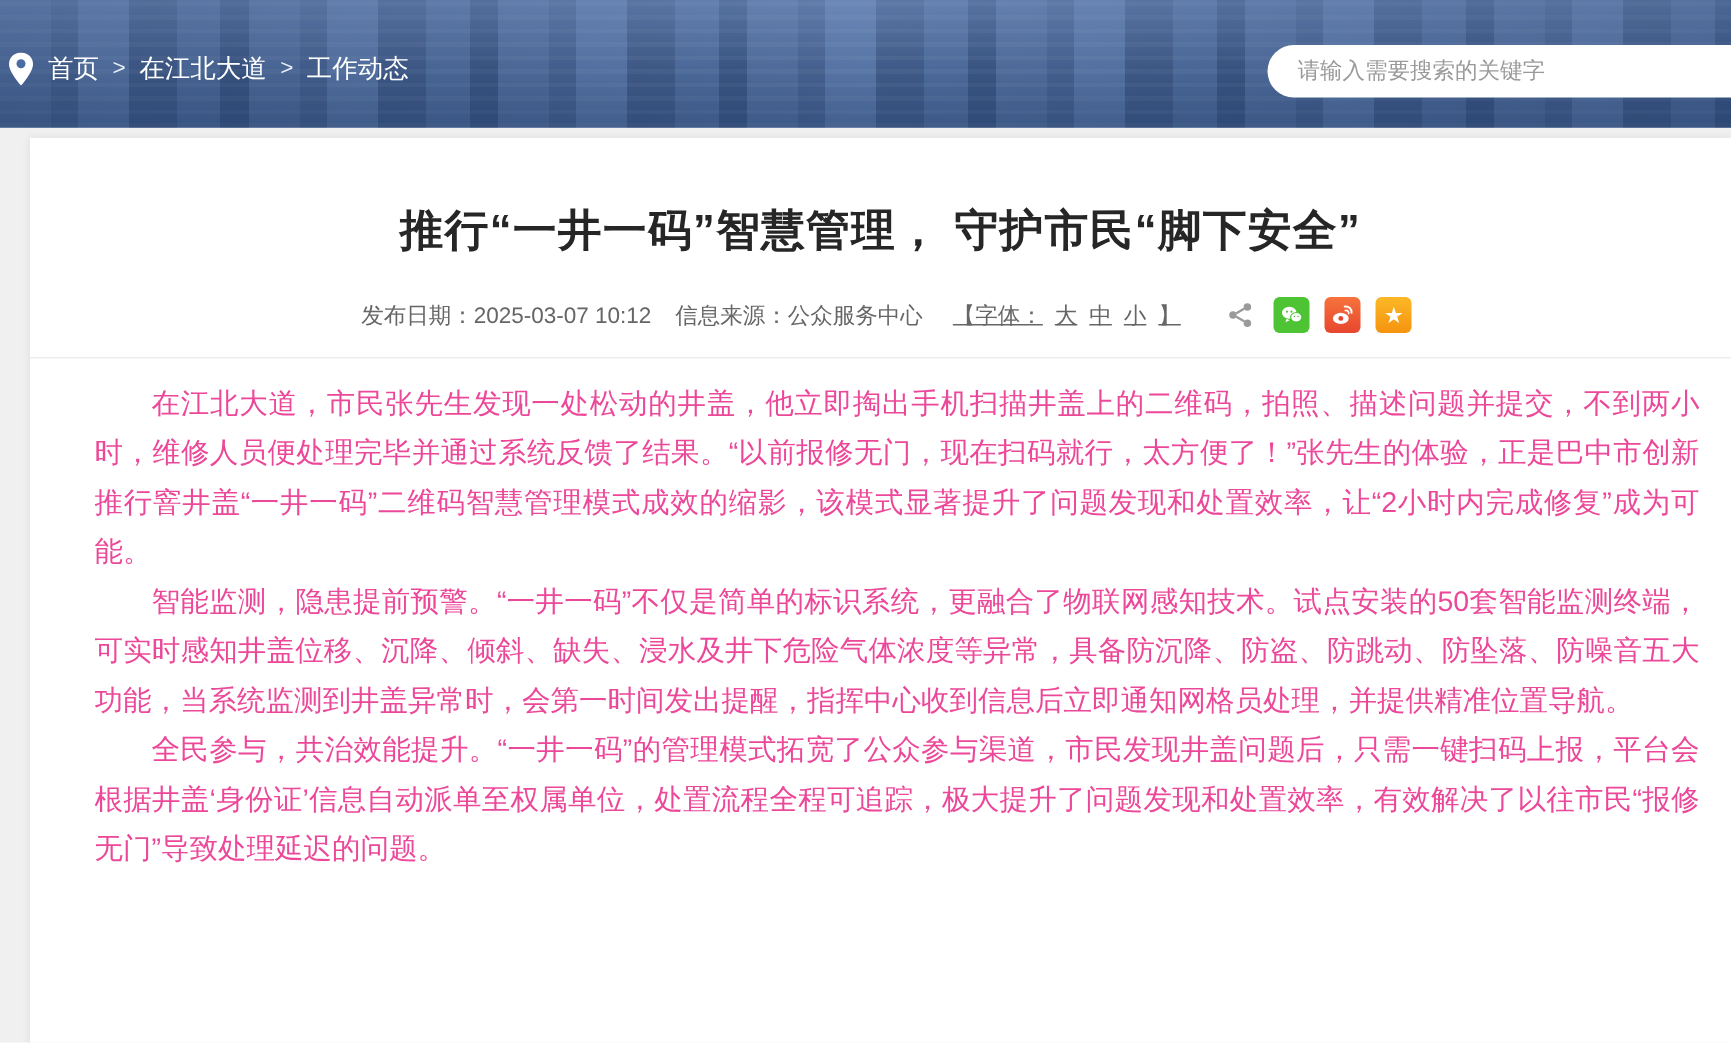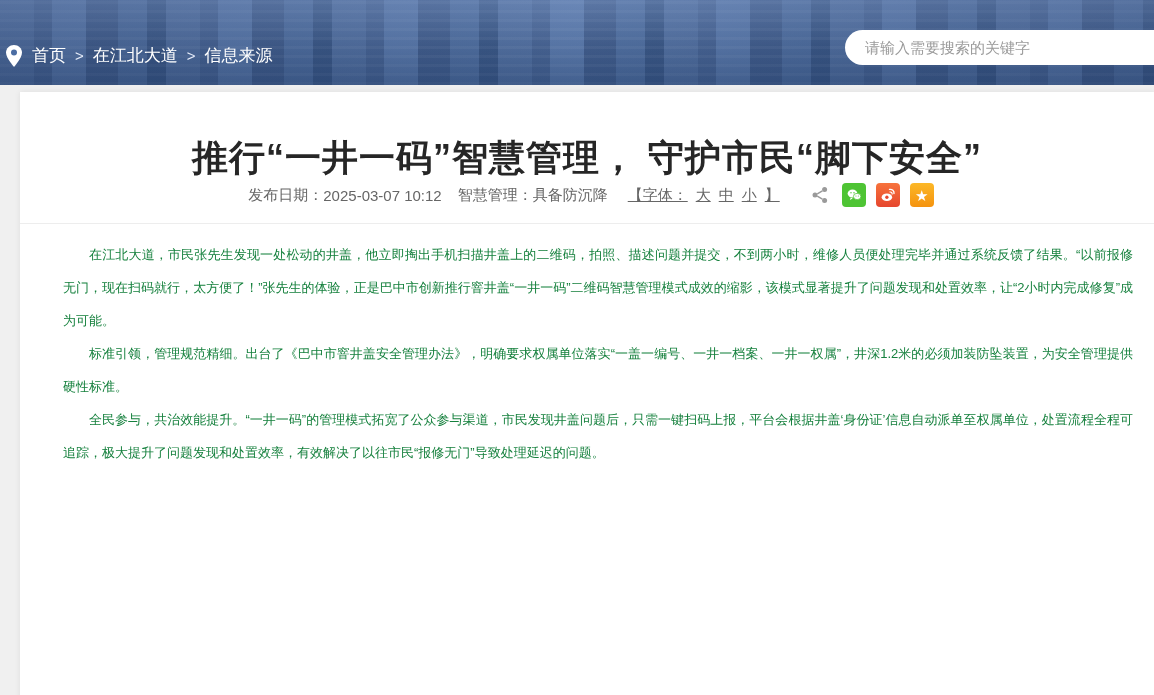--- a/index.html
+++ b/index.html
@@ -19,21 +19,21 @@
       linear-gradient(180deg, rgba(130,158,205,0.55) 0%, rgba(70,100,150,0.25) 55%, rgba(38,66,112,0.5) 100%),
       repeating-linear-gradient(0deg, rgba(255,255,255,0.07) 0 3px, rgba(0,0,0,0) 3px 9px),
       repeating-linear-gradient(90deg, #56729f 0 34px, #46608c 34px 52px, #617fae 52px 86px, #3d5681 86px 118px, #52709e 118px 147px, #334e78 147px 166px);
   }
   .banner-tint {
     position: absolute; inset: 0;
     background: linear-gradient(90deg, rgba(45,70,115,0.35), rgba(60,90,140,0.15) 50%, rgba(45,70,115,0.35));
   }
   .breadcrumb {
     position: absolute;
-    left: 4px; top: 44px;
+    left: 4px; top: 34px;
     display: flex; align-items: center;
     color: #ffffff;
     font-size: 17px;
     z-index: 3;
   }
   .breadcrumb .pin { width: 16px; height: 22px; margin: 0 10px 0 2px; display: inline-flex; }
   .breadcrumb a { color: #fff; text-decoration: none; cursor: pointer; }
   .breadcrumb .sep { margin: 0 9px; font-size: 15px; color: #e8eefb; }
   .search-wrap {
     position: absolute;
@@ -57,26 +57,27 @@
     margin-left: 20px;
     margin-top: 7px;
     width: calc(100% - 20px);
     min-height: 610px;
     background: #ffffff;
     box-shadow: 0 0 6px rgba(0,0,0,0.08);
     padding-top: 42px;
   }
   .article-title {
     text-align: center;
-    font-size: 36px;
+    font-size: 29px;
     font-weight: 700;
     color: #262626;
     letter-spacing: 1px;
   }
   .meta-row {
+    margin-top: 24px;
     display: flex;
     justify-content: center;
     align-items: center;
     font-size: 15px;
     color: #666666;
     padding-bottom: 16px;
     border-bottom: 1px solid #ededed;
   }
   .meta-row .seg { margin: 0 8px; display: inline-flex; align-items: center; }
   .meta-row .fontsize-links span { margin: 0 4px; cursor: pointer; text-decoration: underline; }
@@ -90,23 +91,23 @@
   }
   .sicon.share-plain { background: transparent; margin-left: 2px; }
   .sicon.wechat  { background: #4ec434; }
   .sicon.weibo   { background: linear-gradient(180deg,#f7733c,#e6462e); }
   .sicon.qzone   { background: linear-gradient(180deg,#fcb827,#f5930f); color:#fff; font-size:15px; line-height:1; }
   
   .article-body {
     padding: 14px 21px 0 43px;
   }
   .article-body p {
-    font-size: 13px;
+    font-size: 19px;
     line-height: 33px;
-    color: #15803d;
+    color: #ec4899;
     text-align: justify;
     text-indent: 2em;
   }
 </style>
 </head>
 <body>
 
 <div class="banner">
   <div class="banner-tint"></div>
 
@@ -114,40 +115,40 @@
     <span class="pin">
       <svg viewBox="0 0 16 22" width="16" height="22">
         <path d="M8 0C3.6 0 0 3.4 0 7.6 0 13.3 8 22 8 22s8-8.7 8-14.4C16 3.4 12.4 0 8 0z" fill="#ffffff"></path>
         <circle cx="8" cy="7.5" r="3" fill="#4b6da3"></circle>
       </svg>
     </span>
     <a>首页</a>
     <span class="sep">&gt;</span>
     <a>在江北大道</a>
     <span class="sep">&gt;</span>
-    <a>信息来源</a>
+    <a>工作动态</a>
   </div>
 
   <div class="search-wrap">
     <input class="search-input" type="text" placeholder="请输入需要搜索的关键字" style="">
   </div>
 </div>
 
 <div class="card">
 
   <h1 class="article-title">推行“一井一码”智慧管理， 守护市民“脚下安全”</h1>
 
   <div class="meta-row">
     <span class="seg">
       <span>发布日期：</span>
       <span>2025-03-07 10:12</span>
     </span>
     <span class="seg">
-      <span>智慧管理：</span>
-      <span>具备防沉降</span>
+      <span>信息来源：</span>
+      <span>公众服务中心</span>
     </span>
     <span class="seg fontsize-links">
       <span>【字体：</span>
       <span>大</span>
       <span>中</span>
       <span>小</span>
       <span>】</span>
     </span>
 
     <span class="share-icons">
@@ -177,18 +178,18 @@
           <path d="M14 4.5c3.5-.6 6.5 2 6 5.5" stroke="#ffffff" stroke-width="1.8" fill="none" stroke-linecap="round"></path>
           <path d="M14.5 8c1.8-.3 3.3 1 3 2.8" stroke="#ffffff" stroke-width="1.5" fill="none" stroke-linecap="round"></path>
         </svg>
       </span>
       <span class="sicon qzone">★</span>
     </span>
   </div>
 
   <div class="article-body">
     <p>在江北大道，市民张先生发现一处松动的井盖，他立即掏出手机扫描井盖上的二维码，拍照、描述问题并提交，不到两小时，维修人员便处理完毕并通过系统反馈了结果。“以前报修无门，现在扫码就行，太方便了！”张先生的体验，正是巴中市创新推行窨井盖“一井一码”二维码智慧管理模式成效的缩影，该模式显著提升了问题发现和处置效率，让“2小时内完成修复”成为可能。</p>
-    <p>标准引领，管理规范精细。出台了《巴中市窨井盖安全管理办法》，明确要求权属单位落实“一盖一编号、一井一档案、一井一权属”，井深1.2米的必须加装防坠装置，为安全管理提供硬性标准。</p>
+    <p>智能监测，隐患提前预警。“一井一码”不仅是简单的标识系统，更融合了物联网感知技术。试点安装的50套智能监测终端，可实时感知井盖位移、沉降、倾斜、缺失、浸水及井下危险气体浓度等异常，具备防沉降、防盗、防跳动、防坠落、防噪音五大功能，当系统监测到井盖异常时，会第一时间发出提醒，指挥中心收到信息后立即通知网格员处理，并提供精准位置导航。</p>
     <p>全民参与，共治效能提升。“一井一码”的管理模式拓宽了公众参与渠道，市民发现井盖问题后，只需一键扫码上报，平台会根据井盖‘身份证’信息自动派单至权属单位，处置流程全程可追踪，极大提升了问题发现和处置效率，有效解决了以往市民“报修无门”导致处理延迟的问题。</p>
 
   </div>
 
 </div>
 
 </body></html>

